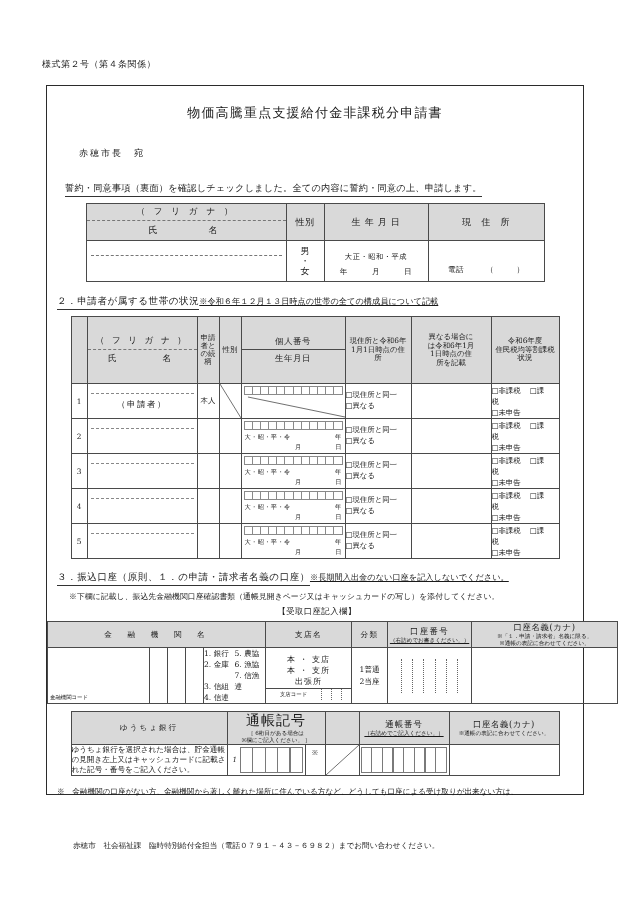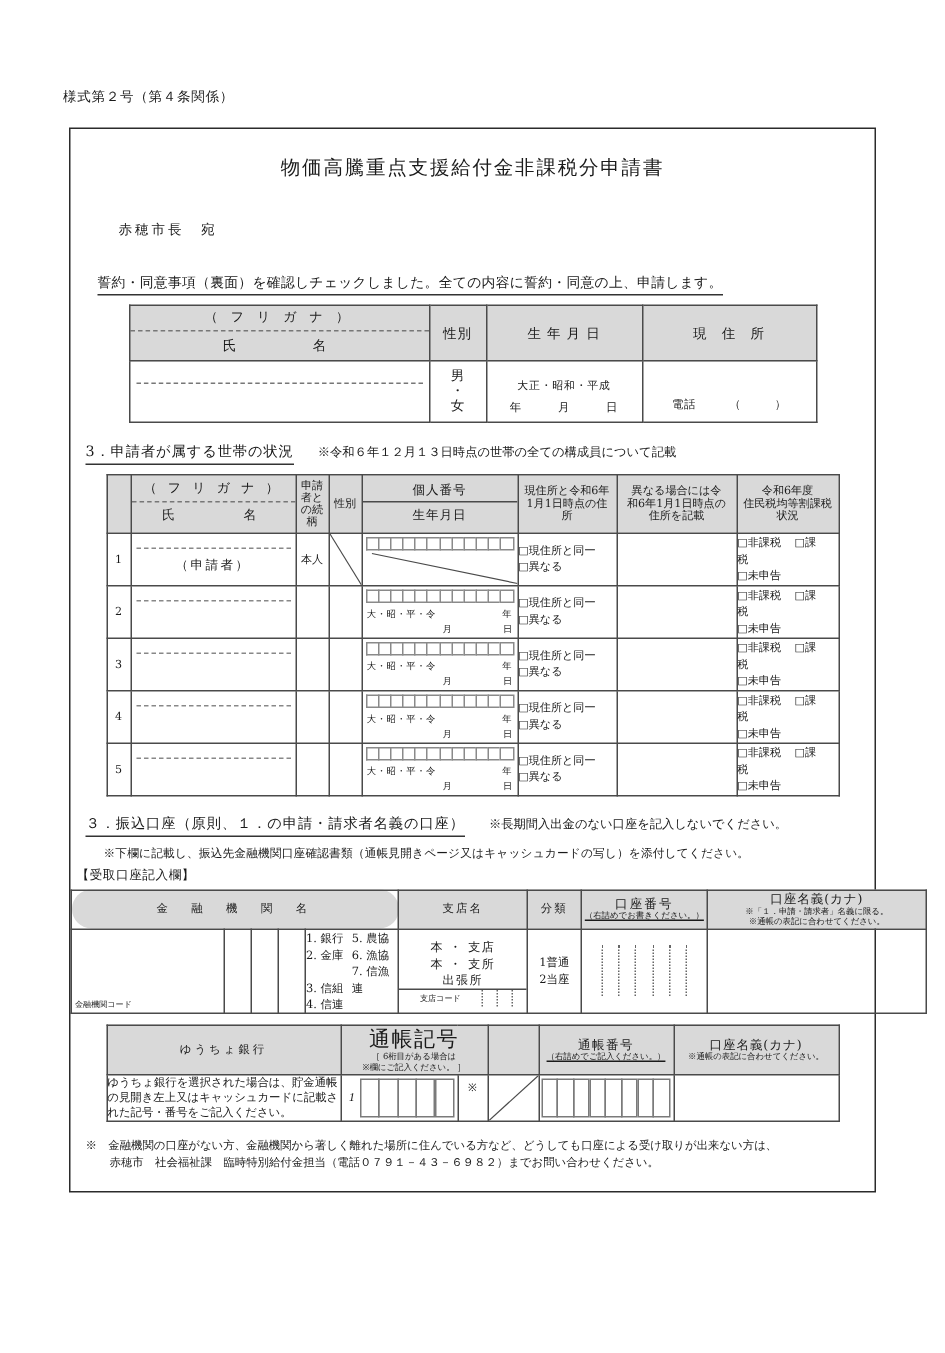--- a/index.html
+++ b/index.html
@@ -36,21 +36,21 @@
   .pledge{
     margin-top:22px;margin-left:10px;font-size:9.2px;
     letter-spacing:.2px;
     border-bottom:1px solid #333;
     display:inline-block;padding-bottom:1px;
   }
   .pledgewrap{margin-left:8px;}
 
   .sec{margin-left:10px;margin-top:13px;font-size:9.5px;letter-spacing:.4px;}
   .sec .h{border-bottom:1px solid #333;display:inline-block;padding-bottom:1px;letter-spacing:.6px;}
-  .sec .note{font-size:8.2px;letter-spacing:0;margin-left:16px;}
+  .sec .note{font-size:8.2px;letter-spacing:0;margin-left:0;text-decoration:underline;}
 
   table{border-collapse:collapse;table-layout:fixed;}
   .tbl{margin:6px auto 0 auto;border:1.4px solid #2b2b2b;}
   .tbl td,.tbl th{border:0.8px solid #4a4a4a;font-weight:normal;padding:0;}
   .hd{background:#d9d9d9;text-align:center;font-size:9px;letter-spacing:.6px;}
   .ctr{text-align:center;}
 
   
   #t1{width:458px;}
   #t1 .furi{font-size:8.6px;letter-spacing:3px;border-bottom:1px dashed #777;display:block;padding:2px 0 2px 0;}
@@ -85,24 +85,24 @@
   .dobline2{position:absolute;left:3px;right:3px;top:24px;font-size:6.2px;}
   .dobline2 .m{position:absolute;left:52%;}
   .dobline2 .d{position:absolute;right:0;}
   .chk{font-size:6.6px;line-height:1.45;padding:3px 2px 2px 3px;letter-spacing:0;}
   .taxc{font-size:6.6px;line-height:1.5;padding:3px 4px;letter-spacing:0;}
   .taxc .r1 span{margin-right:9px;}
   svg.diag{position:absolute;left:0;top:0;width:100%;height:100%;}
 
   
   .sub{margin-left:22px;margin-top:5px;font-size:7.8px;letter-spacing:.1px;}
-  .sub2{margin-left:4px;margin-top:4px;font-size:8.4px;letter-spacing:.4px;}
+  .sub2{margin-left:4px;margin-top:4px;font-size:8.4px;letter-spacing:.4px;text-align:center;}
   #t3{width:488px;margin-top:4px;}
   #t3 td{font-size:7.6px;}
-  .h3{font-size:9px;letter-spacing:4px;border-radius:13px;}
+  .h3{font-size:9px;letter-spacing:4px;}
   .h3s{font-size:8.6px;letter-spacing:1.4px;}
   .tinynote{font-size:5.6px;letter-spacing:0;line-height:1.25;}
   .bankcell{position:relative;height:46px;}
   .bankcode{position:absolute;left:2px;bottom:2px;font-size:5.4px;}
   .banklist{font-size:5.6px;line-height:1.45;padding:2px 2px;letter-spacing:0;}
   .banklist span{display:inline-block;width:50%;}
   .shiten{text-align:center;font-size:8px;line-height:1.35;padding-top:4px;letter-spacing:1px;}
   .shitencode{font-size:5.4px;text-align:center;}
   .bunrui{text-align:center;font-size:8px;line-height:1.5;}
   .dotcomb{display:flex;height:34px;padding:3px 3px;}
@@ -113,21 +113,21 @@
 
   #t4{width:488px;margin-top:7px;}
   #t4 td{font-size:7.6px;}
   .yucho{text-align:center;font-size:9px;letter-spacing:2px;}
   .yuchonote{font-size:5.6px;line-height:1.3;padding:2px 2px;letter-spacing:0;}
 
   .foot{
     margin-top:10px;margin-left:10px;margin-right:8px;
     font-size:7.6px;line-height:1.5;letter-spacing:0;
   }
-  .foot .l2{margin-left:16px;display:block;}
+  .foot .l2{margin-left:16px;display:block;margin-top:42px;}
 
   .backnote{
     position:absolute;left:0;right:0;top:806px;text-align:center;
     font-size:10px;font-weight:bold;letter-spacing:1px;
   }
   .kakko{letter-spacing:0;}
 </style>
 </head>
 <body>
 
@@ -180,21 +180,21 @@
         <td>
           <div class="tel">
             <span style="margin-right:22px">電話</span><span class="kakko">（　　　）</span>
           </div>
         </td>
       </tr>
     </tbody>
         </table>
 
     <div class="sec">
-      <span class="h">3．申請者が属する世帯の状況</span><span class="note">※令和６年１２月１３日時点の世帯の全ての構成員について記載</span>
+      <span class="h">２．申請者が属する世帯の状況</span><span class="note">※令和６年１２月１３日時点の世帯の全ての構成員について記載</span>
     </div>
 
     <table class="tbl" id="t2">
       <colgroup>
         <col style="width:16px">
             <col style="width:110px">
             <col style="width:22px">
             <col style="width:22px">
         <col style="width:104px">
             <col style="width:66px">
@@ -208,21 +208,21 @@
           <div class="h2a" style="border-bottom:1px dashed #777;padding:2px 0">（ フ リ ガ ナ ）</div>
           <div class="h2b" style="padding:3px 0">氏　　　名</div>
         </td>
         <td class="hd hsm"><span>申請者との続柄</span></td>
         <td class="hd hsm"><span>性別</span></td>
         <td class="hd">
           <div style="font-size:8.4px;border-bottom:0.8px solid #4a4a4a;padding:2px 0">個人番号</div>
           <div style="font-size:8.4px;padding:3px 0">生年月日</div>
         </td>
         <td class="hd hxs" style="padding:2px">現住所と令和6年1月1日時点の住所</td>
-        <td class="hd hxs" style="padding:6px">異なる場合には令和6年1月1日時点の住所を記載</td>
+        <td class="hd hxs" style="padding:16px">異なる場合には令和6年1月1日時点の住所を記載</td>
         <td class="hd hxs" style="padding:2px">令和6年度<br>住民税均等割課税状況</td>
       </tr>
 
       <tr>
         <td class="rowno">1</td>
         <td class="nmcell">
           <div class="dash"></div>
           <div class="txt">（申請者）</div>
         </td>
         <td class="honnin">本人</td>

